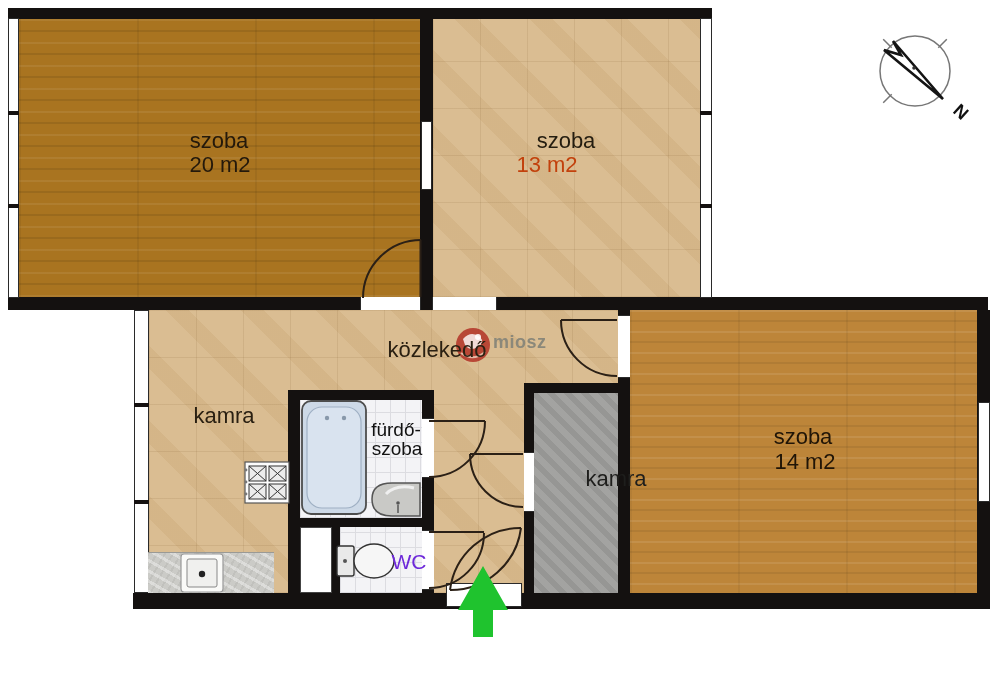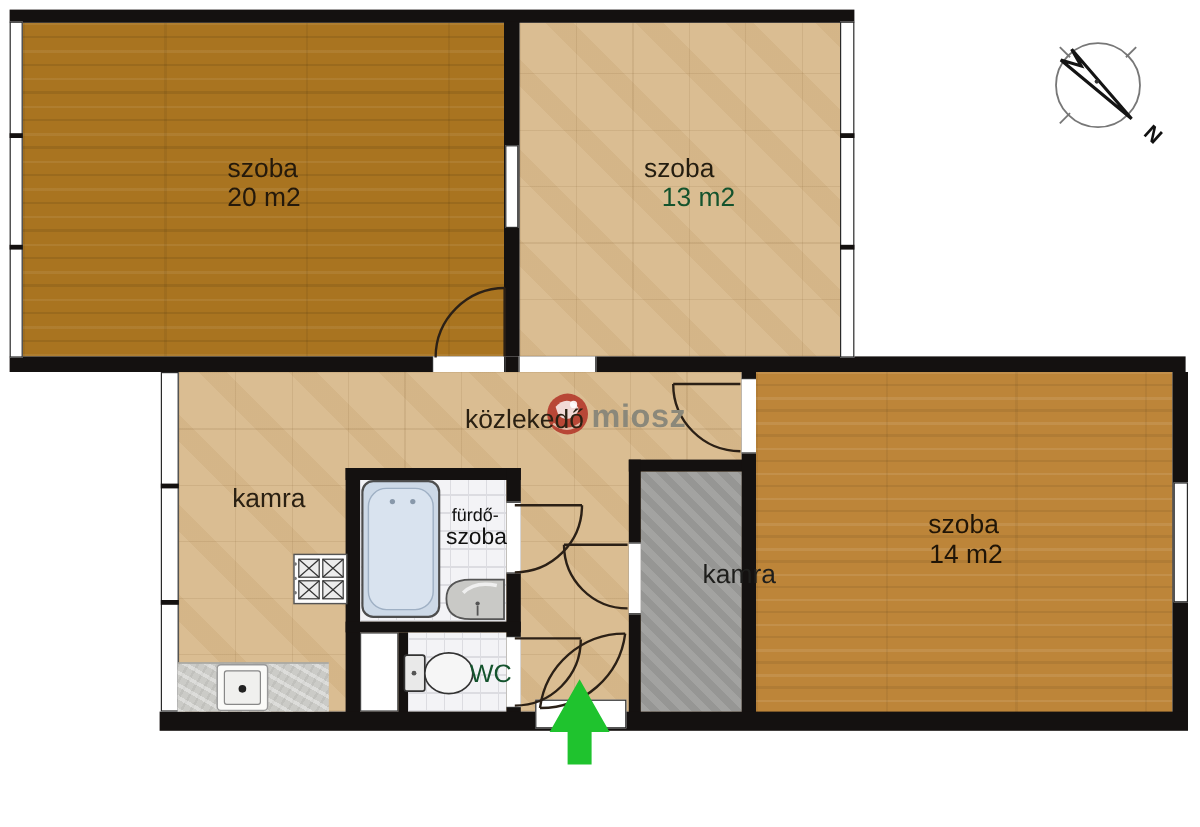--- a/index.html
+++ b/index.html
@@ -25,21 +25,21 @@
      repeating-linear-gradient(90deg, #dcdce1 0 1px, rgba(0,0,0,0) 1px 15px);}
   .gray-floor{background-color:#9e9e9c;background-image:
      repeating-linear-gradient(45deg, rgba(255,255,255,.05) 0 6px, rgba(0,0,0,.05) 6px 12px);}
   .counter{background-color:#cbcbc7;background-image:
      repeating-linear-gradient(30deg, rgba(255,255,255,.35) 0 3px, rgba(0,0,0,0) 3px 9px),
      repeating-linear-gradient(120deg, rgba(0,0,0,.05) 0 2px, rgba(0,0,0,0) 2px 7px);}
   .label{position:absolute;transform:translate(-50%,-50%);white-space:nowrap;
          color:#241b0d;font-size:22px;line-height:1.1;}
   .caption{position:absolute;transform:translate(-50%,-50%);white-space:nowrap;
            color:#000000;font-size:29px;}
-  .wm-text{position:absolute;color:#8b887a;font-size:27px;font-weight:bold;
+  .wm-text{position:absolute;color:#8b887a;font-size:18px;font-weight:bold;
            letter-spacing:.5px;}
   svg{display:block;}
 </style>
 </head>
 <body>
 
 <div id="plan">
 
   <div class="abs wood-dark" style="left:19px;top:19px;width:401px;height:278px;"></div>
   <div class="abs tile-tan" style="left:433px;top:19px;width:267px;height:278px;"></div>
@@ -185,30 +185,30 @@
       <path d="M 463 339 Q 471 330 480 337 Q 485 342 478 347 Q 470 352 465 345 Z" fill="#ffffff" fill-opacity="0.8"></path>
       <circle cx="478" cy="337" r="3" fill="#ffffff" fill-opacity="0.9"></circle>
       <path d="M 461 353 Q 473 362 485 352" fill="none" stroke="#e3b7a4" stroke-width="2"></path>
     </g>
   </svg>
 
   <div class="label" style="left:219px;top:141px;color:#24190b;">szoba</div>
   <div class="label" style="left:220px;top:165px;color:#24190b;">20 m2</div>
 
   <div class="label" style="left:566px;top:141px;color:#241d10;">szoba</div>
-  <div class="label" style="left:582px;top:165px;color:#14532d;">13 m2</div>
+  <div class="label" style="left:547px;top:165px;color:#c2410c;">13 m2</div>
 
   <div class="label" style="left:803px;top:437px;color:#201507;">szoba</div>
   <div class="label" style="left:805px;top:462px;color:#201507;">14 m2</div>
 
   <div class="label" style="left:224px;top:416px;color:#2a2012;">kamra</div>
   <div class="label" style="left:437px;top:350px;color:#2a2012;">közlekedő</div>
 
-  <div class="label" style="left:396px;top:430px;font-size:15px;color:#111;">fürdő-</div>
+  <div class="label" style="left:396px;top:430px;font-size:19px;color:#111;">fürdő-</div>
   <div class="label" style="left:397px;top:449px;font-size:19px;color:#111;">szoba</div>
 
   <div class="label" style="left:577px;top:479px;color:#1e1e1c;margin-left:39px;">kamra</div>
-  <div class="label" style="left:409px;top:562px;font-size:21px;color:#14532d;">WC</div>
+  <div class="label" style="left:409px;top:562px;font-size:21px;color:#6d28d9;">WC</div>
 
   <div class="wm-text" style="left:493px;top:332px;">miosz</div>
 
 
 </div>
 
 </body></html>

